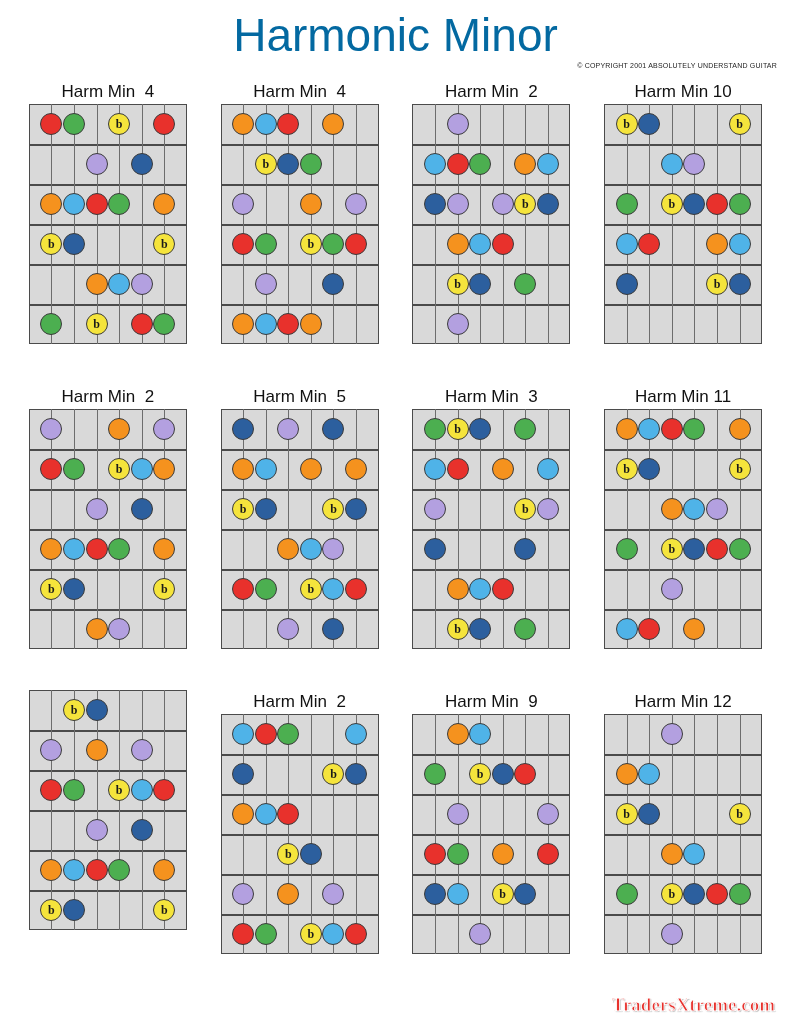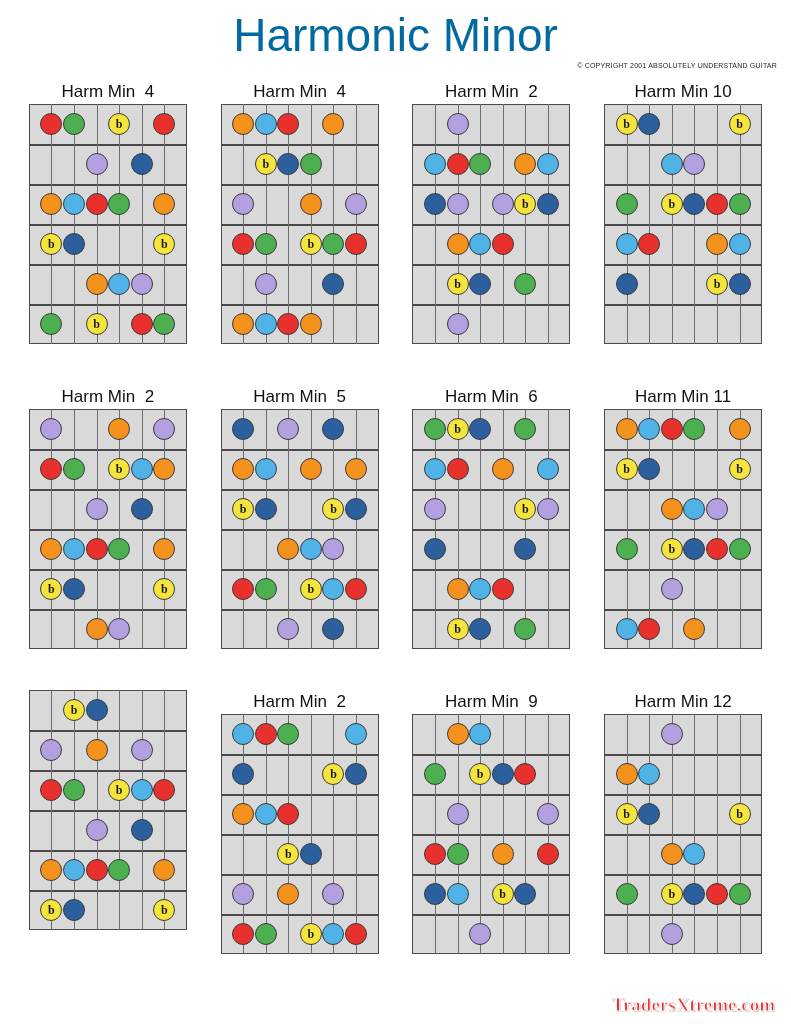--- a/index.html
+++ b/index.html
@@ -353,21 +353,21 @@
           <div class="dot" style="left: 22.5714px; top: 180px; background: rgb(232, 49, 44);"></div>
           <div class="dot" style="left: 45.1429px; top: 180px; background: rgb(76, 175, 80);"></div>
           <div class="dot" style="left: 90.2857px; top: 180px; background: rgb(245, 228, 60);">b</div>
           <div class="dot" style="left: 112.857px; top: 180px; background: rgb(79, 179, 232);"></div>
           <div class="dot" style="left: 135.429px; top: 180px; background: rgb(232, 49, 44);"></div>
           <div class="dot" style="left: 67.7143px; top: 220px; background: rgb(179, 160, 224);"></div>
           <div class="dot" style="left: 112.857px; top: 220px; background: rgb(44, 95, 158);"></div>
         </div>
       </div>
       <div class="diagram">
-        <div class="diagram-label">Harm Min  6</div>
+        <div class="diagram-label">Harm Min  3</div>
         <div class="fret-wrap">
           <div class="fretboard"></div>
           <div class="fret-line" style="top: 40px;"></div>
           <div class="fret-line" style="top: 80px;"></div>
           <div class="fret-line" style="top: 120px;"></div>
           <div class="fret-line" style="top: 160px;"></div>
           <div class="fret-line" style="top: 200px;"></div>
           <div class="string-line" style="left: 22.5714px;"></div>
           <div class="string-line" style="left: 45.1429px;"></div>
           <div class="string-line" style="left: 67.7143px;"></div>

